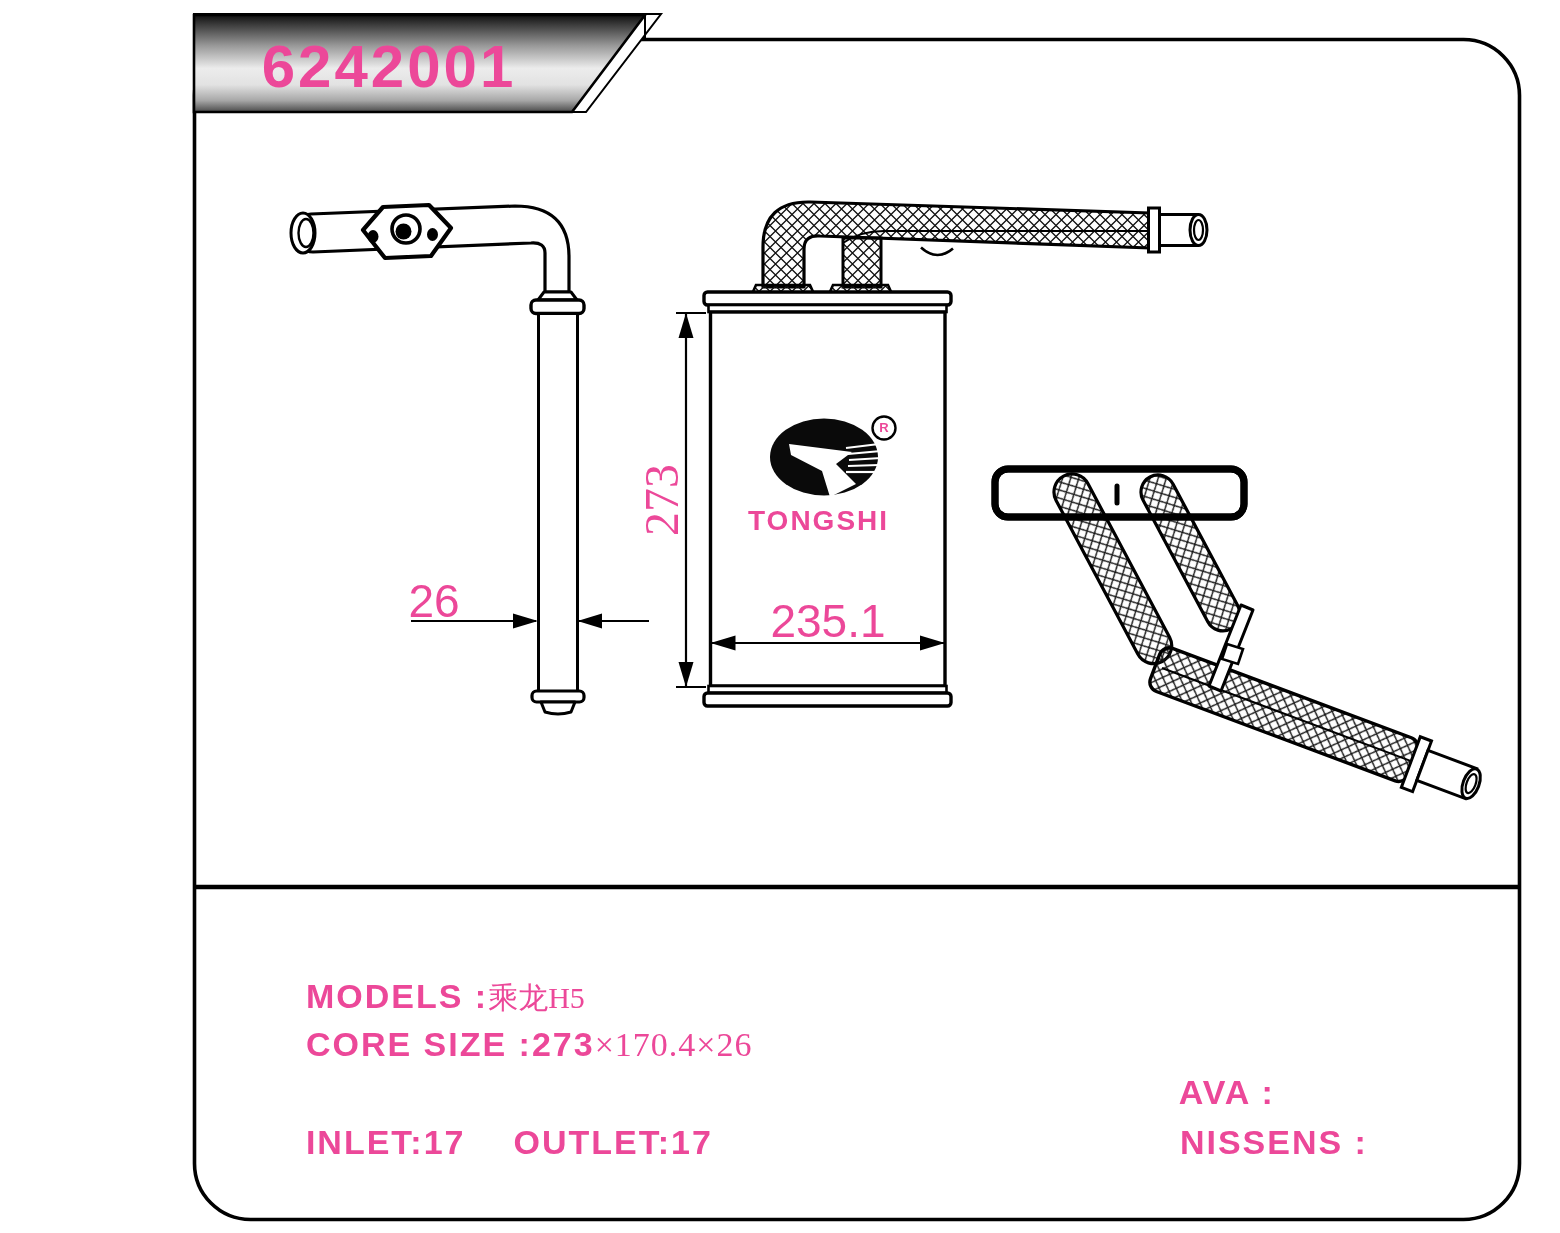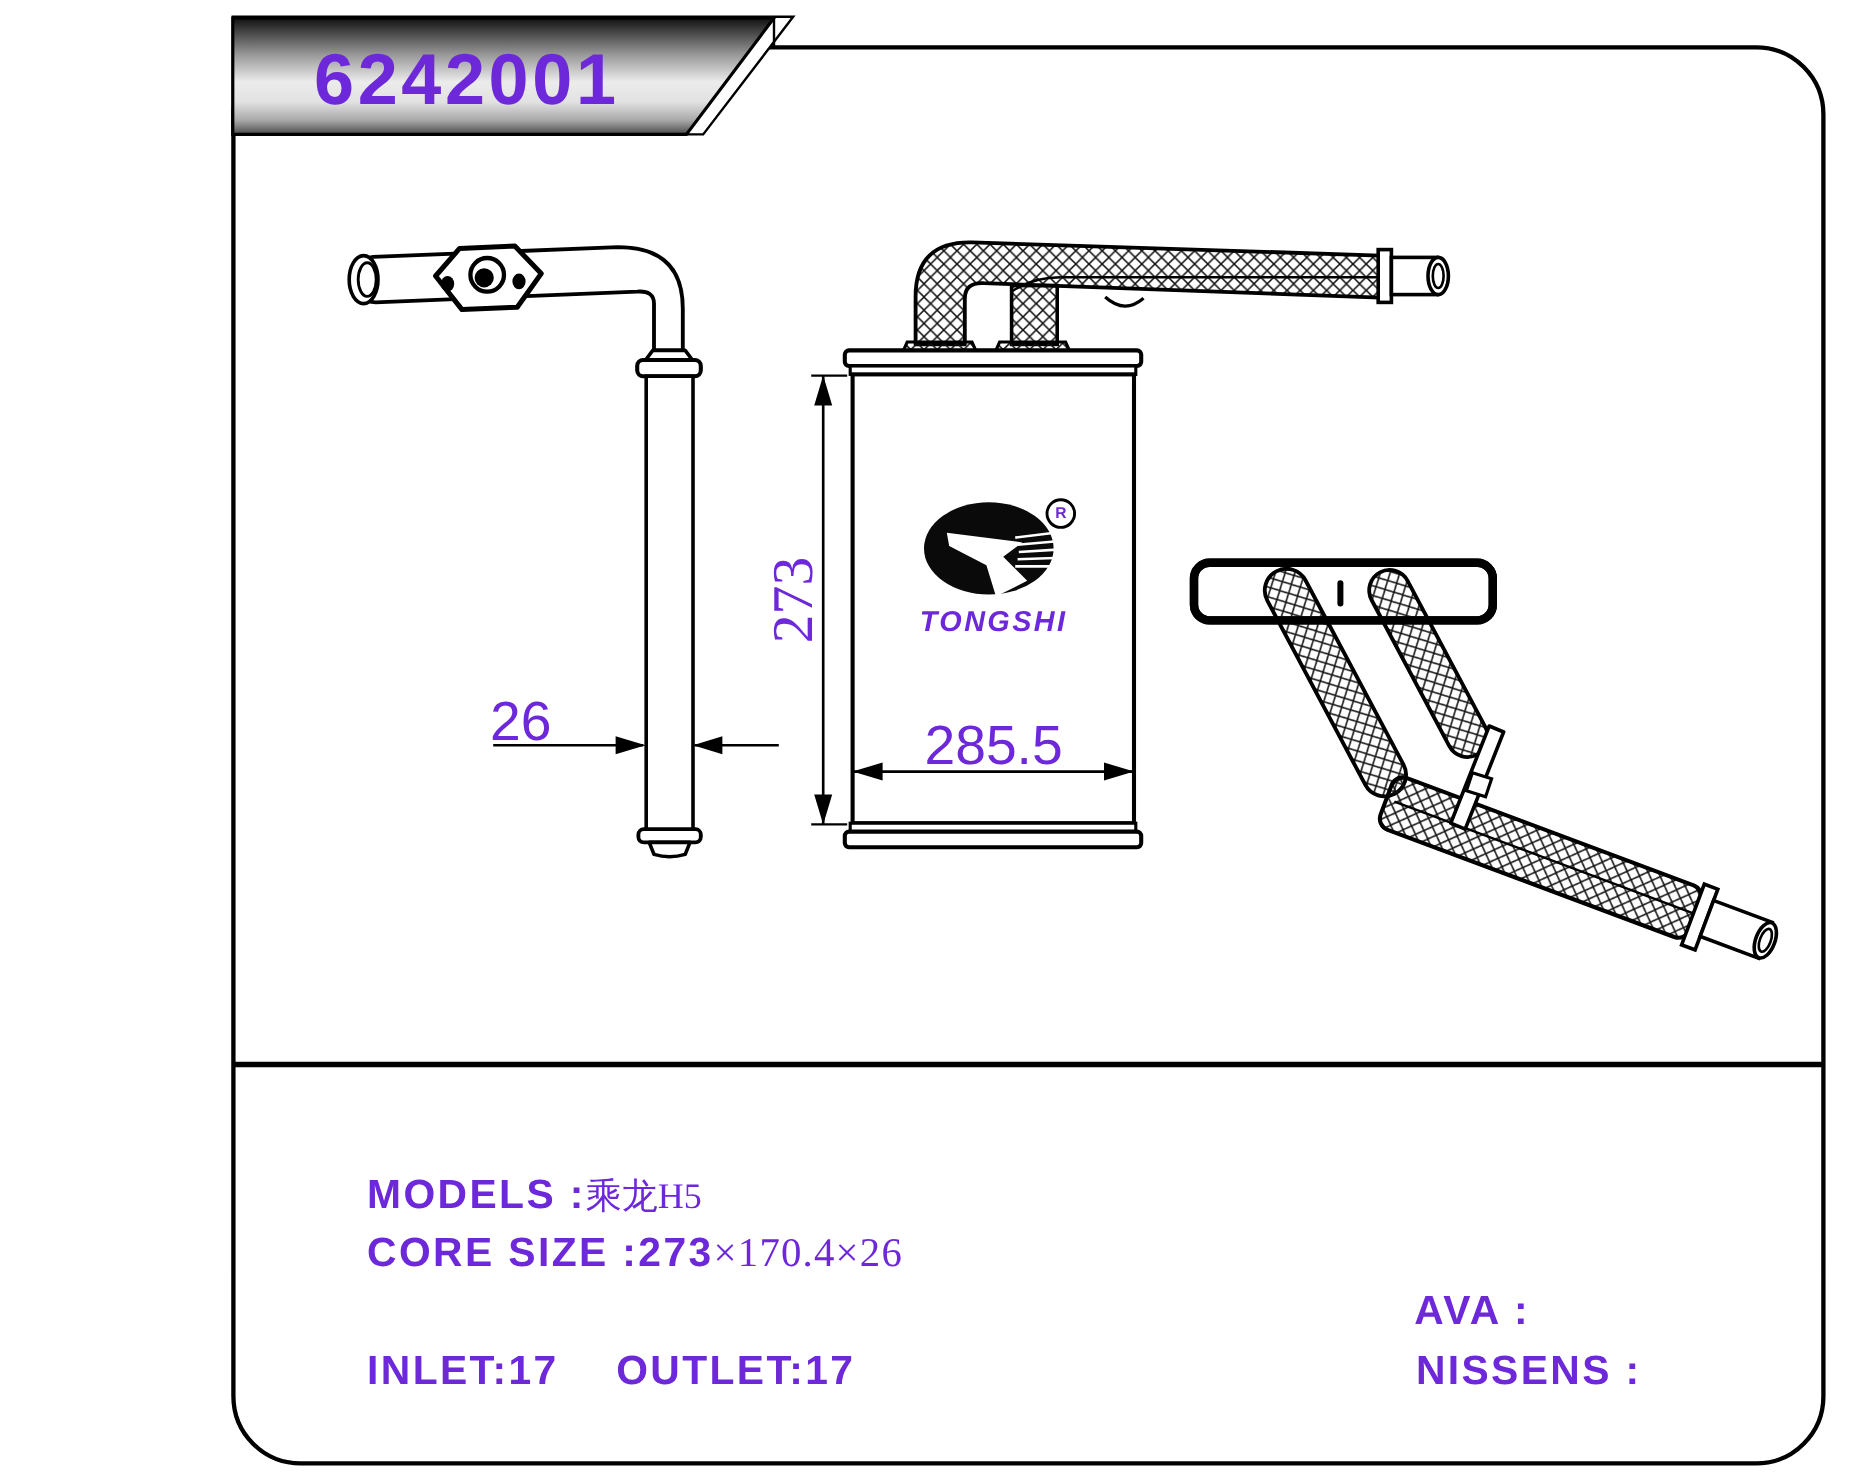--- a/index.html
+++ b/index.html
@@ -1,24 +1,24 @@
 <!DOCTYPE html>
 <html><head>
 <meta charset="utf-8">
 <style>
   html,body{margin:0;padding:0;background:#fff;}
   #stage{position:relative;width:1560px;height:1233px;background:#fff;overflow:hidden;
-         font-family:"Liberation Sans",sans-serif;color:#6d28d9;}
+         font-family:"Liberation Sans",sans-serif;color:#ec4899;}
   #art{position:absolute;left:0;top:0;}
   .txt{position:absolute;white-space:pre;}
   .partno{font-size:60px;font-weight:700;letter-spacing:3px;text-align:center;}
   .dim{font-family:Liberation Sans, sans-serif;font-size:46px;text-align:center;}
   .dim273{font-family:"Liberation Serif",serif;font-size:48px;text-align:center;
           transform:rotate(-90deg);}
-  .brand{font-size:24px;font-weight:800;font-style:italic;letter-spacing:2px;text-align:center;}
+  .brand{font-size:28px;font-weight:800;letter-spacing:2px;text-align:left;}
   .regR{font-size:13px;font-weight:700;text-align:center;}
   .specrow{font-size:34px;font-weight:700;letter-spacing:2px;white-space:pre;}
   .serifval{font-family:"Liberation Serif",serif;font-weight:400;letter-spacing:1px;}
   .cnval{font-family:"Liberation Serif",serif;font-weight:400;font-size:30px;letter-spacing:0;}
   .outletgap{margin-left:48px;}
 </style>
 </head>
 <body>
 
 <div id="stage">
@@ -137,21 +137,21 @@
     <line x1="1117" y1="486" x2="1117" y2="503" stroke="#000" stroke-width="5" stroke-linecap="round"></line>
   </g>
 </svg>
 
 <div class="txt partno" style="left:200px;top:32px;width:378px;">6242001</div>
 
 <div class="txt dim" style="left:398px;top:574px;width:72px;">26</div>
 
 <div class="txt dim273" style="left:592px;top:472px;width:140px;height:56px;line-height:56px;">273</div>
 
-<div class="txt dim" style="left:748px;top:594px;width:160px;">285.5</div>
+<div class="txt dim" style="left:748px;top:594px;width:160px;">235.1</div>
 
 <div class="txt brand" style="left:748px;top:505px;width:160px;">TONGSHI</div>
 
 <div class="txt regR" style="left:876px;top:420px;width:16px;">R</div>
 
 <div class="txt specrow" style="left:283px;top:938px;">
   <span>MODELS :</span><span class="cnval">乘龙H5</span>
 </div>
 <div class="txt specrow" style="left:283px;top:986px;">
   <span>CORE SIZE :</span><span>273</span><span class="serifval">×170.4×26</span>

